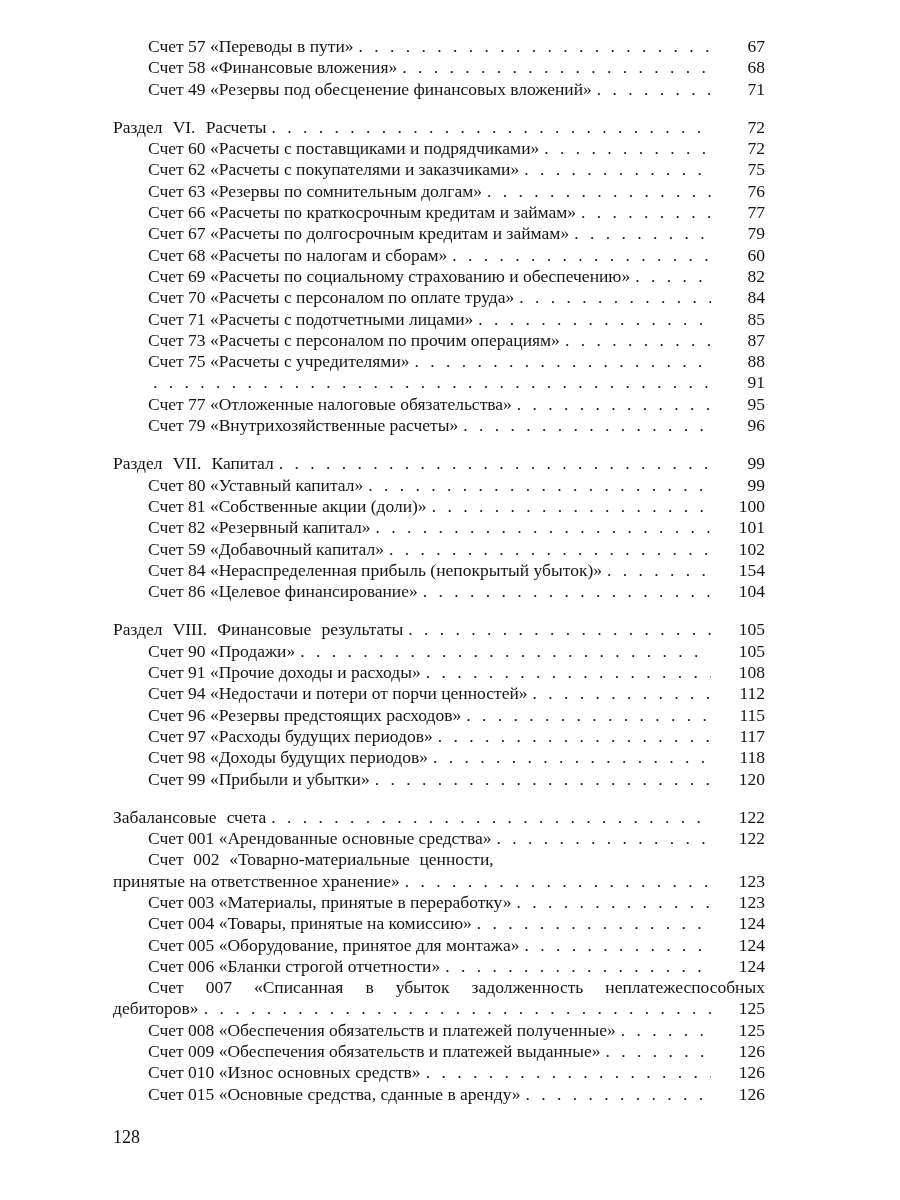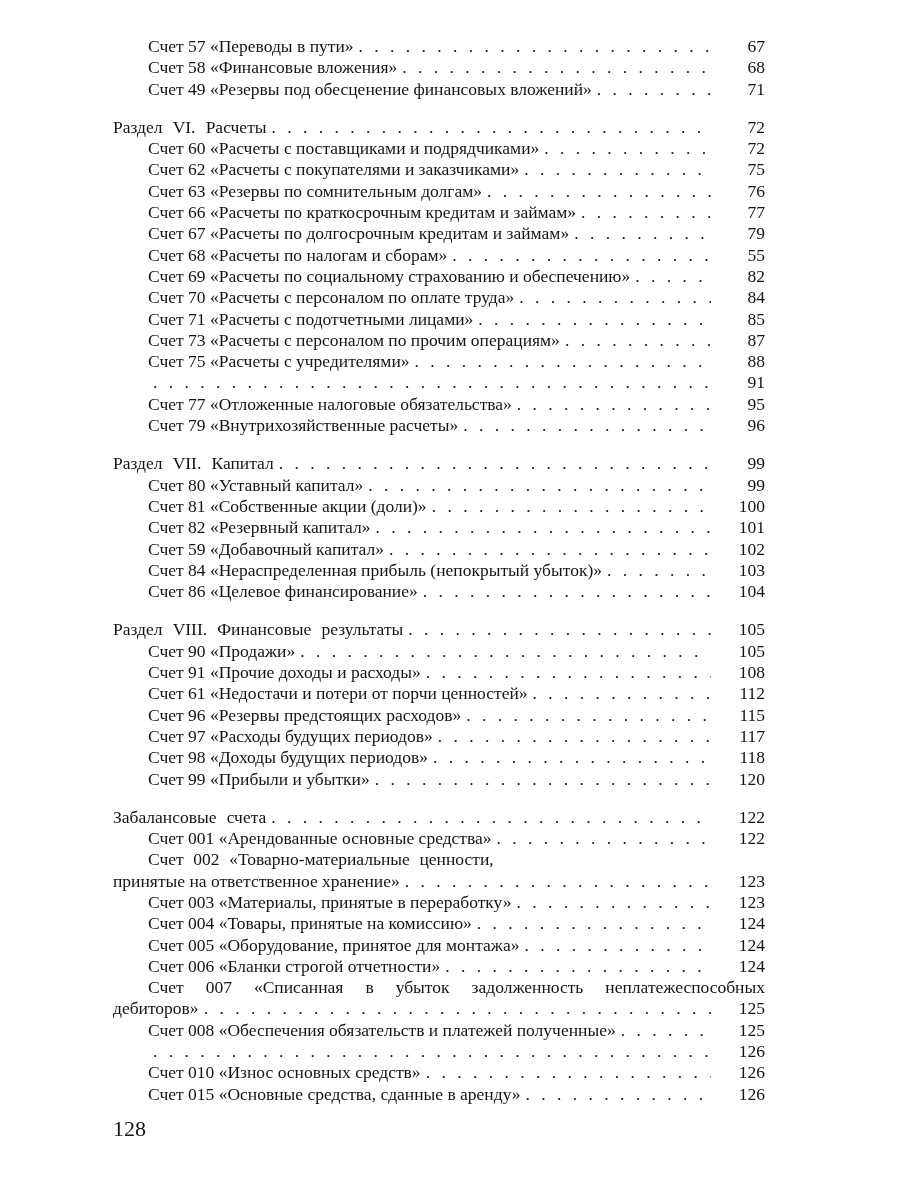--- a/index.html
+++ b/index.html
@@ -56,22 +56,22 @@
   }
   .wrap-line.justify {
     text-align: justify;
     text-align-last: justify;
   }
   .wrap-line.spread {
     word-spacing: 0.3em;
   }
 
   .footer {
-    margin-top: 13px;
-    font-size: 22px;
+    margin-top: 22px;
+    font-size: 18px;
   }
 </style>
 </head>
 <body>
 
 <div class="page">
   <div>
       <div class="toc-section">
         <div class="row entry">
           <span class="title">Счет 57 «Переводы в пути»</span>
@@ -116,21 +116,21 @@
           <span class="page-ref">77</span>
         </div>
         <div class="row entry">
           <span class="title">Счет 67 «Расчеты по долгосрочным кредитам и займам»</span>
           <span class="leader">. . . . . . . . . . . . . . . . . . . . . . . . . . . . . . . . . . . . . . . . . . . . . . . . . . . . . . . . . . . . . . . . . . . . . . . . . . . . . . . . . . . . . . . . . . . . . . . . . . . . </span>
           <span class="page-ref">79</span>
         </div>
         <div class="row entry">
           <span class="title">Счет 68 «Расчеты по налогам и сборам»</span>
           <span class="leader">. . . . . . . . . . . . . . . . . . . . . . . . . . . . . . . . . . . . . . . . . . . . . . . . . . . . . . . . . . . . . . . . . . . . . . . . . . . . . . . . . . . . . . . . . . . . . . . . . . . . </span>
-          <span class="page-ref">55</span>
+          <span class="page-ref">60</span>
         </div>
         <div class="row entry">
           <span class="title">Счет 69 «Расчеты по социальному страхованию и обеспечению»</span>
           <span class="leader">. . . . . . . . . . . . . . . . . . . . . . . . . . . . . . . . . . . . . . . . . . . . . . . . . . . . . . . . . . . . . . . . . . . . . . . . . . . . . . . . . . . . . . . . . . . . . . . . . . . . </span>
           <span class="page-ref">82</span>
         </div>
         <div class="row entry">
           <span class="title">Счет 70 «Расчеты с персоналом по оплате труда»</span>
           <span class="leader">. . . . . . . . . . . . . . . . . . . . . . . . . . . . . . . . . . . . . . . . . . . . . . . . . . . . . . . . . . . . . . . . . . . . . . . . . . . . . . . . . . . . . . . . . . . . . . . . . . . . </span>
           <span class="page-ref">84</span>
@@ -187,21 +187,21 @@
           <span class="page-ref">101</span>
         </div>
         <div class="row entry">
           <span class="title">Счет 59 «Добавочный капитал»</span>
           <span class="leader">. . . . . . . . . . . . . . . . . . . . . . . . . . . . . . . . . . . . . . . . . . . . . . . . . . . . . . . . . . . . . . . . . . . . . . . . . . . . . . . . . . . . . . . . . . . . . . . . . . . . </span>
           <span class="page-ref">102</span>
         </div>
         <div class="row entry">
           <span class="title">Счет 84 «Нераспределенная прибыль (непокрытый убыток)»</span>
           <span class="leader">. . . . . . . . . . . . . . . . . . . . . . . . . . . . . . . . . . . . . . . . . . . . . . . . . . . . . . . . . . . . . . . . . . . . . . . . . . . . . . . . . . . . . . . . . . . . . . . . . . . . </span>
-          <span class="page-ref">103</span>
+          <span class="page-ref">154</span>
         </div>
         <div class="row entry">
           <span class="title">Счет 86 «Целевое финансирование»</span>
           <span class="leader">. . . . . . . . . . . . . . . . . . . . . . . . . . . . . . . . . . . . . . . . . . . . . . . . . . . . . . . . . . . . . . . . . . . . . . . . . . . . . . . . . . . . . . . . . . . . . . . . . . . . </span>
           <span class="page-ref">104</span>
         </div>
       </div>
       <div class="toc-section">
         <div class="row header">
           <span class="title">Раздел VIII. Финансовые результаты</span>
@@ -212,21 +212,21 @@
           <span class="title">Счет 90 «Продажи»</span>
           <span class="leader">. . . . . . . . . . . . . . . . . . . . . . . . . . . . . . . . . . . . . . . . . . . . . . . . . . . . . . . . . . . . . . . . . . . . . . . . . . . . . . . . . . . . . . . . . . . . . . . . . . . . </span>
           <span class="page-ref">105</span>
         </div>
         <div class="row entry">
           <span class="title">Счет 91 «Прочие доходы и расходы»</span>
           <span class="leader">. . . . . . . . . . . . . . . . . . . . . . . . . . . . . . . . . . . . . . . . . . . . . . . . . . . . . . . . . . . . . . . . . . . . . . . . . . . . . . . . . . . . . . . . . . . . . . . . . . . . </span>
           <span class="page-ref">108</span>
         </div>
         <div class="row entry">
-          <span class="title">Счет 61 «Недостачи и потери от порчи ценностей»</span>
+          <span class="title">Счет 94 «Недостачи и потери от порчи ценностей»</span>
           <span class="leader">. . . . . . . . . . . . . . . . . . . . . . . . . . . . . . . . . . . . . . . . . . . . . . . . . . . . . . . . . . . . . . . . . . . . . . . . . . . . . . . . . . . . . . . . . . . . . . . . . . . . </span>
           <span class="page-ref">112</span>
         </div>
         <div class="row entry">
           <span class="title">Счет 96 «Резервы предстоящих расходов»</span>
           <span class="leader">. . . . . . . . . . . . . . . . . . . . . . . . . . . . . . . . . . . . . . . . . . . . . . . . . . . . . . . . . . . . . . . . . . . . . . . . . . . . . . . . . . . . . . . . . . . . . . . . . . . . </span>
           <span class="page-ref">115</span>
         </div>
         <div class="row entry">
           <span class="title">Счет 97 «Расходы будущих периодов»</span>
@@ -286,20 +286,21 @@
           <span class="title">дебиторов»</span>
           <span class="leader">. . . . . . . . . . . . . . . . . . . . . . . . . . . . . . . . . . . . . . . . . . . . . . . . . . . . . . . . . . . . . . . . . . . . . . . . . . . . . . . . . . . . . . . . . . . . . . . . . . . . </span>
           <span class="page-ref">125</span>
         </div>
         <div class="row entry">
           <span class="title">Счет 008 «Обеспечения обязательств и платежей полученные»</span>
           <span class="leader">. . . . . . . . . . . . . . . . . . . . . . . . . . . . . . . . . . . . . . . . . . . . . . . . . . . . . . . . . . . . . . . . . . . . . . . . . . . . . . . . . . . . . . . . . . . . . . . . . . . . </span>
           <span class="page-ref">125</span>
         </div>
         <div class="row entry">
+          <span class="title">Счет 009 «Обеспечения обязательств и платежей выданные»</span>
           <span class="leader">. . . . . . . . . . . . . . . . . . . . . . . . . . . . . . . . . . . . . . . . . . . . . . . . . . . . . . . . . . . . . . . . . . . . . . . . . . . . . . . . . . . . . . . . . . . . . . . . . . . . </span>
           <span class="page-ref">126</span>
         </div>
         <div class="row entry">
           <span class="title">Счет 010 «Износ основных средств»</span>
           <span class="leader">. . . . . . . . . . . . . . . . . . . . . . . . . . . . . . . . . . . . . . . . . . . . . . . . . . . . . . . . . . . . . . . . . . . . . . . . . . . . . . . . . . . . . . . . . . . . . . . . . . . . </span>
           <span class="page-ref">126</span>
         </div>
         <div class="row entry">
           <span class="title">Счет 015 «Основные средства, сданные в аренду»</span>

